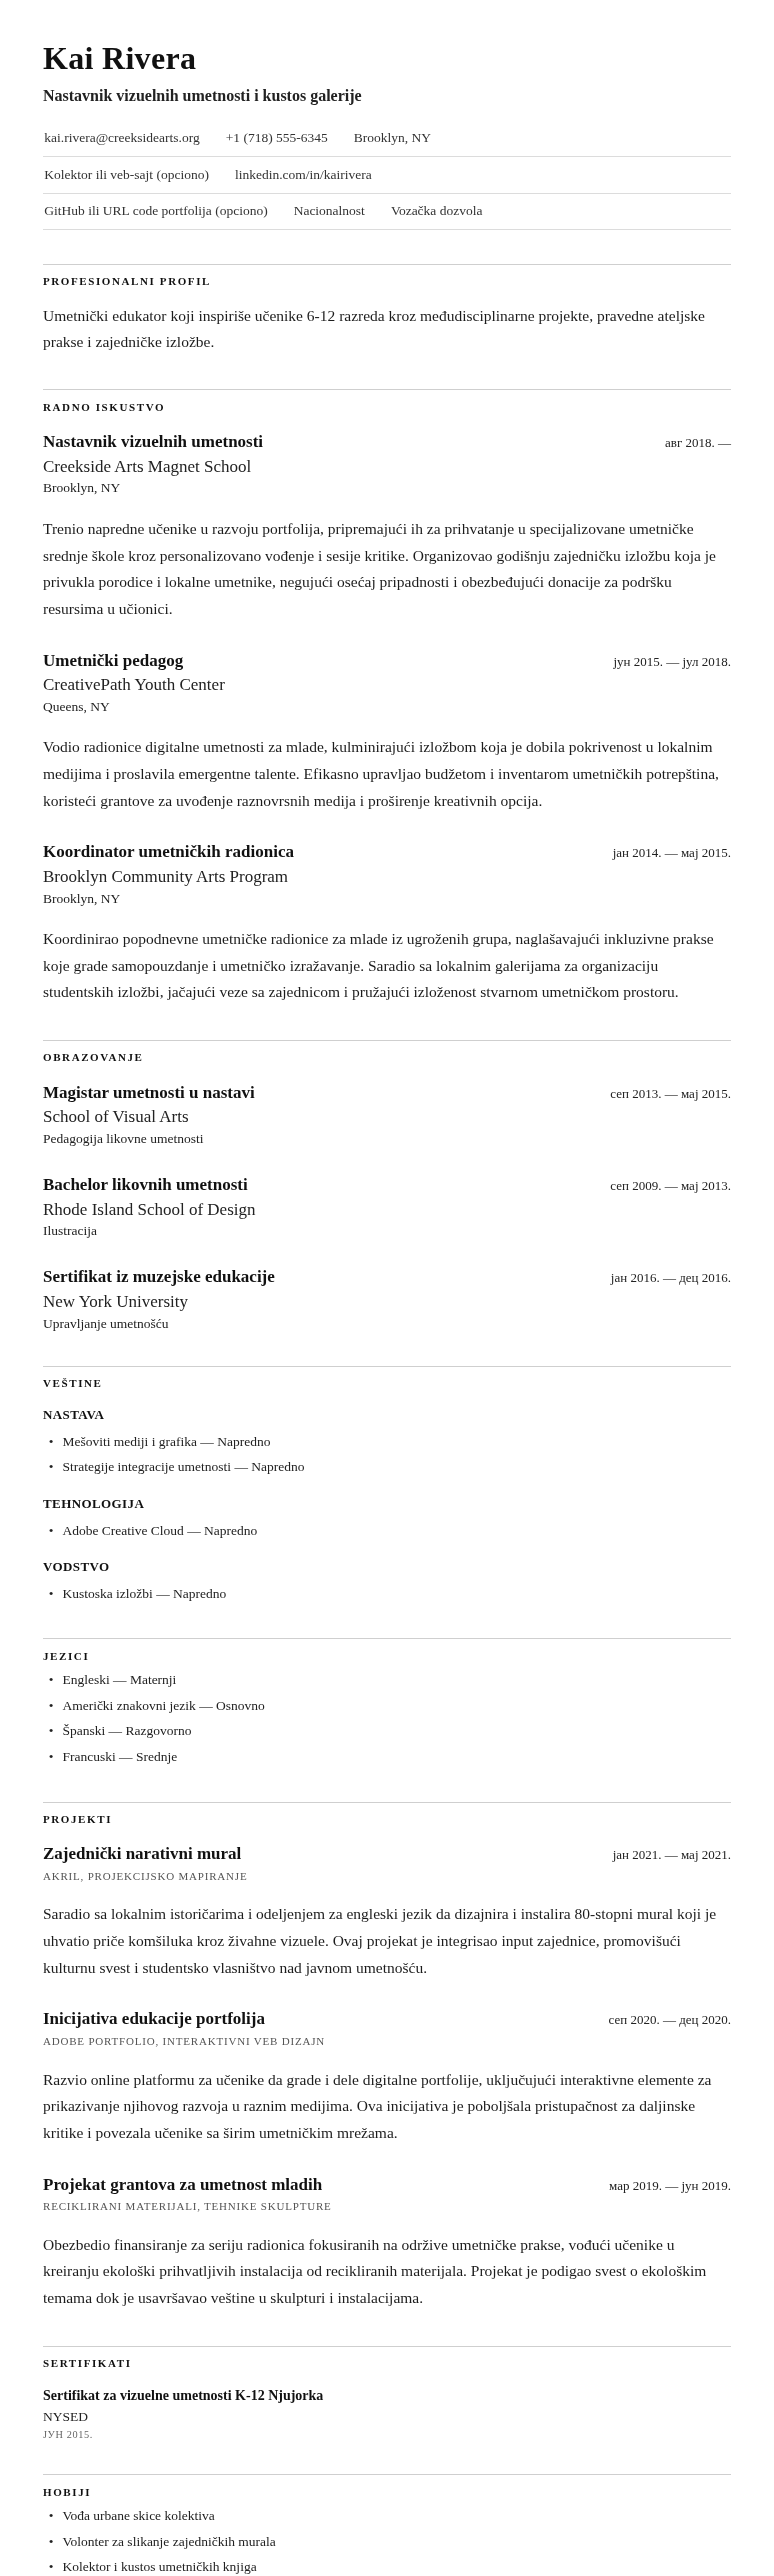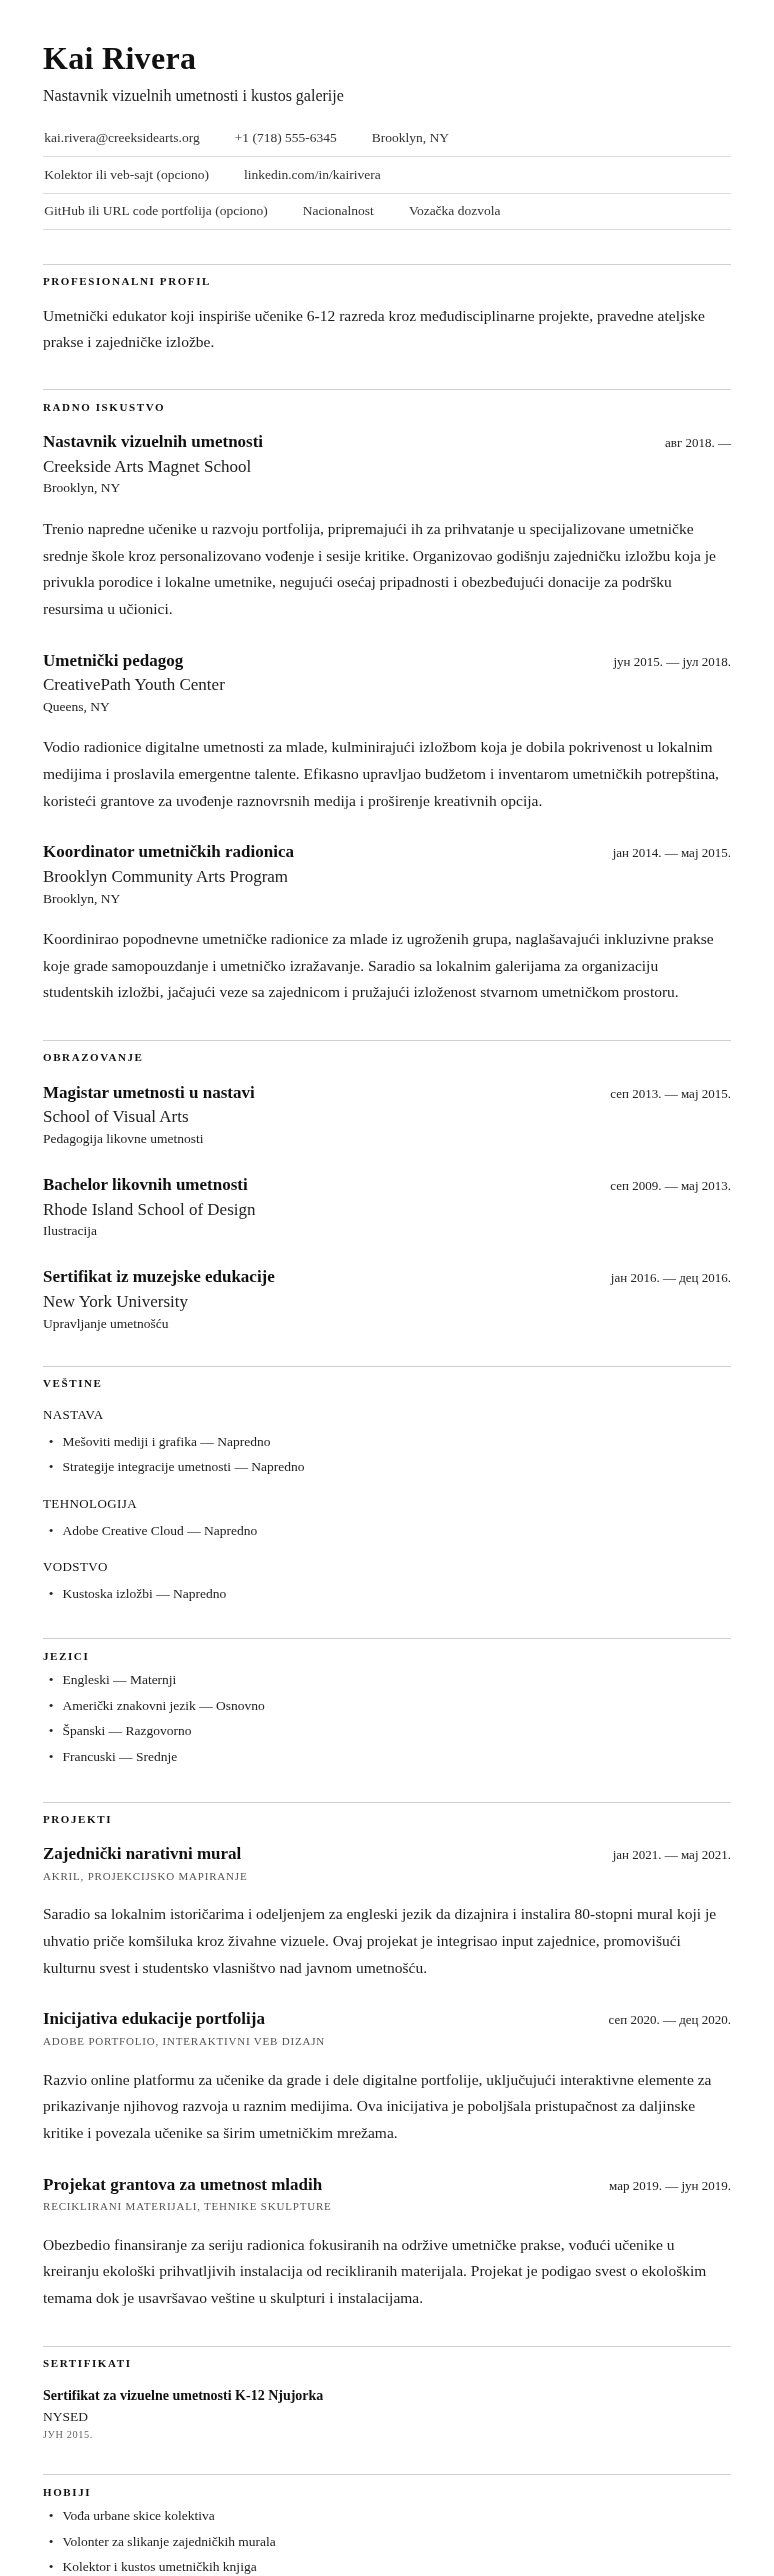--- a/index.html
+++ b/index.html
@@ -7,24 +7,24 @@
   body {
     width: 774px;
     font-family: "Liberation Serif", "DejaVu Serif", serif;
     color: #1c1c1c;
     -webkit-font-smoothing: antialiased;
   }
   .page { padding: 40px 43px 58px 43px; }
 
   
   .name { font-size: 32px; font-weight: 700; letter-spacing: 0.3px; color: #111; }
-  .subtitle { font-size: 16px; margin-top: 10.3px; color: #222; }
+  .subtitle { font-size: 16px; margin-top: 10.3px; color: #222; font-weight: bold; }
   .contact { margin-top: 15.5px; }
   .contact-row {
-    display: flex; gap: 35px; align-items: baseline;
+    display: flex; gap: 26px; align-items: baseline;
     padding: 9.7px 1.3px; border-bottom: 0.6px solid #dcdcdc;
     font-size: 13.5px; color: #333; text-align: center;
   }
   .contact-item { white-space: nowrap; }
 
   
   .section { margin-top: 34px; }
   .section-rule { border: 0; border-top: 0.6px solid #cfcfcf; height: 0; }
   .section-heading {
     margin-top: 10.3px; font-size: 11px; font-weight: 700;
@@ -36,21 +36,21 @@
   .entry { margin-top: 19.4px; }
   .entry-gap { margin-top: 28px; }
   .entry-head { display: flex; justify-content: space-between; align-items: baseline; gap: 31px; }
   .entry-title { font-size: 17px; font-weight: 700; color: #111; }
   .entry-dates { font-size: 13px; color: #222; white-space: nowrap; }
   .entry-org { font-size: 17px; margin-top: 4.5px; color: #222; }
   .entry-loc { font-size: 13.5px; margin-top: 3.9px; color: #222; }
   .entry-desc { font-size: 15.5px; line-height: 1.72; margin-top: 19.4px; color: #1c1c1c; }
 
   
-  .sub-heading { font-size: 13px; font-weight: 400; letter-spacing: 0.4px; margin-top: 18px; color: #111; }
+  .sub-heading { font-size: 13px; font-weight: 700; letter-spacing: 0.4px; margin-top: 18px; color: #111; }
   ul.bullets { list-style: none; margin-top: 7.7px; }
   ul.bullets li {
     font-size: 13.5px; line-height: 1.6; position: relative;
     padding-left: 19.4px; margin-top: 3.9px; color: #222;
   }
   ul.bullets li::before { content: "•"; position: absolute; left: 5.8px; top: 0; }
 
   
   .proj-tags { font-size: 11px; letter-spacing: 0.8px; color: #555; margin-top: 5.8px; }
 

